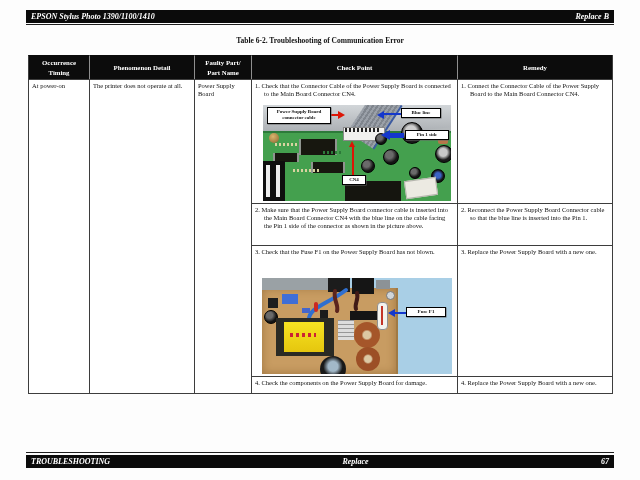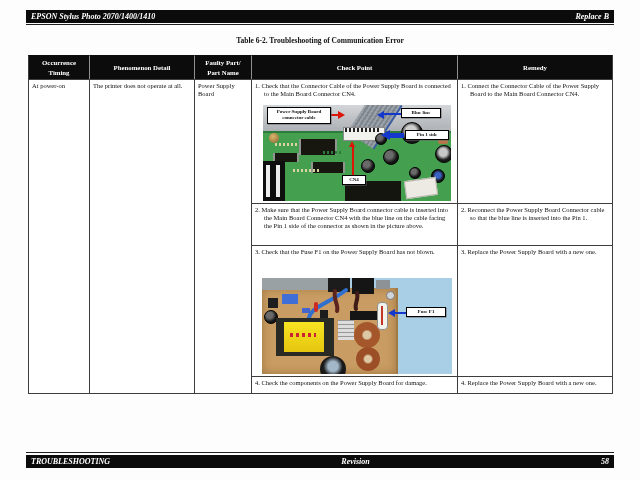--- a/index.html
+++ b/index.html
@@ -28,21 +28,21 @@
   .tri{width:0;height:0;position:absolute;z-index:5;}
   .aline{position:absolute;z-index:5;}
   .cap{position:absolute;border-radius:50%;border:1px solid #000;
        background:radial-gradient(circle at 38% 35%,#6a6a6a 0 28%,#141414 62%);}
   .chip{position:absolute;background:#17170f;border-left:2px solid #8f958f;border-right:2px solid #8f958f;}
 </style>
 </head>
 <body>
 
 <div class="bar" style="top:10px;">
-  <span>EPSON Stylus Photo 2070/1400/1410</span>
+  <span>EPSON Stylus Photo 1390/1100/1410</span>
   <span>Replace B</span>
 </div>
 <div class="rule" style="top:24px;"></div>
 
 <div class="doc-title">Table 6-2.  Troubleshooting of Communication Error</div>
 
 <div class="tablewrap">
 
   <div class="cell th first" style="left:0;top:0;width:61px;height:24px;">Occurrence
 Timing</div>
@@ -180,15 +180,15 @@
     <div class="num">3. Replace the Power Supply Board with a new one.</div>
   </div>
   <div class="cell" style="left:429px;top:321px;width:155px;height:17px;padding-top:1.5px;">
     <div class="num">4. Replace the Power Supply Board with a new one.</div>
   </div>
 </div>
 
 <div class="rule" style="top:452px;"></div>
 <div class="bar" style="top:455px;">
   <span>TROUBLESHOOTING</span>
-  <span>Revision</span>
-  <span>58</span>
+  <span>Replace</span>
+  <span>67</span>
 </div>
 
 </body></html>

